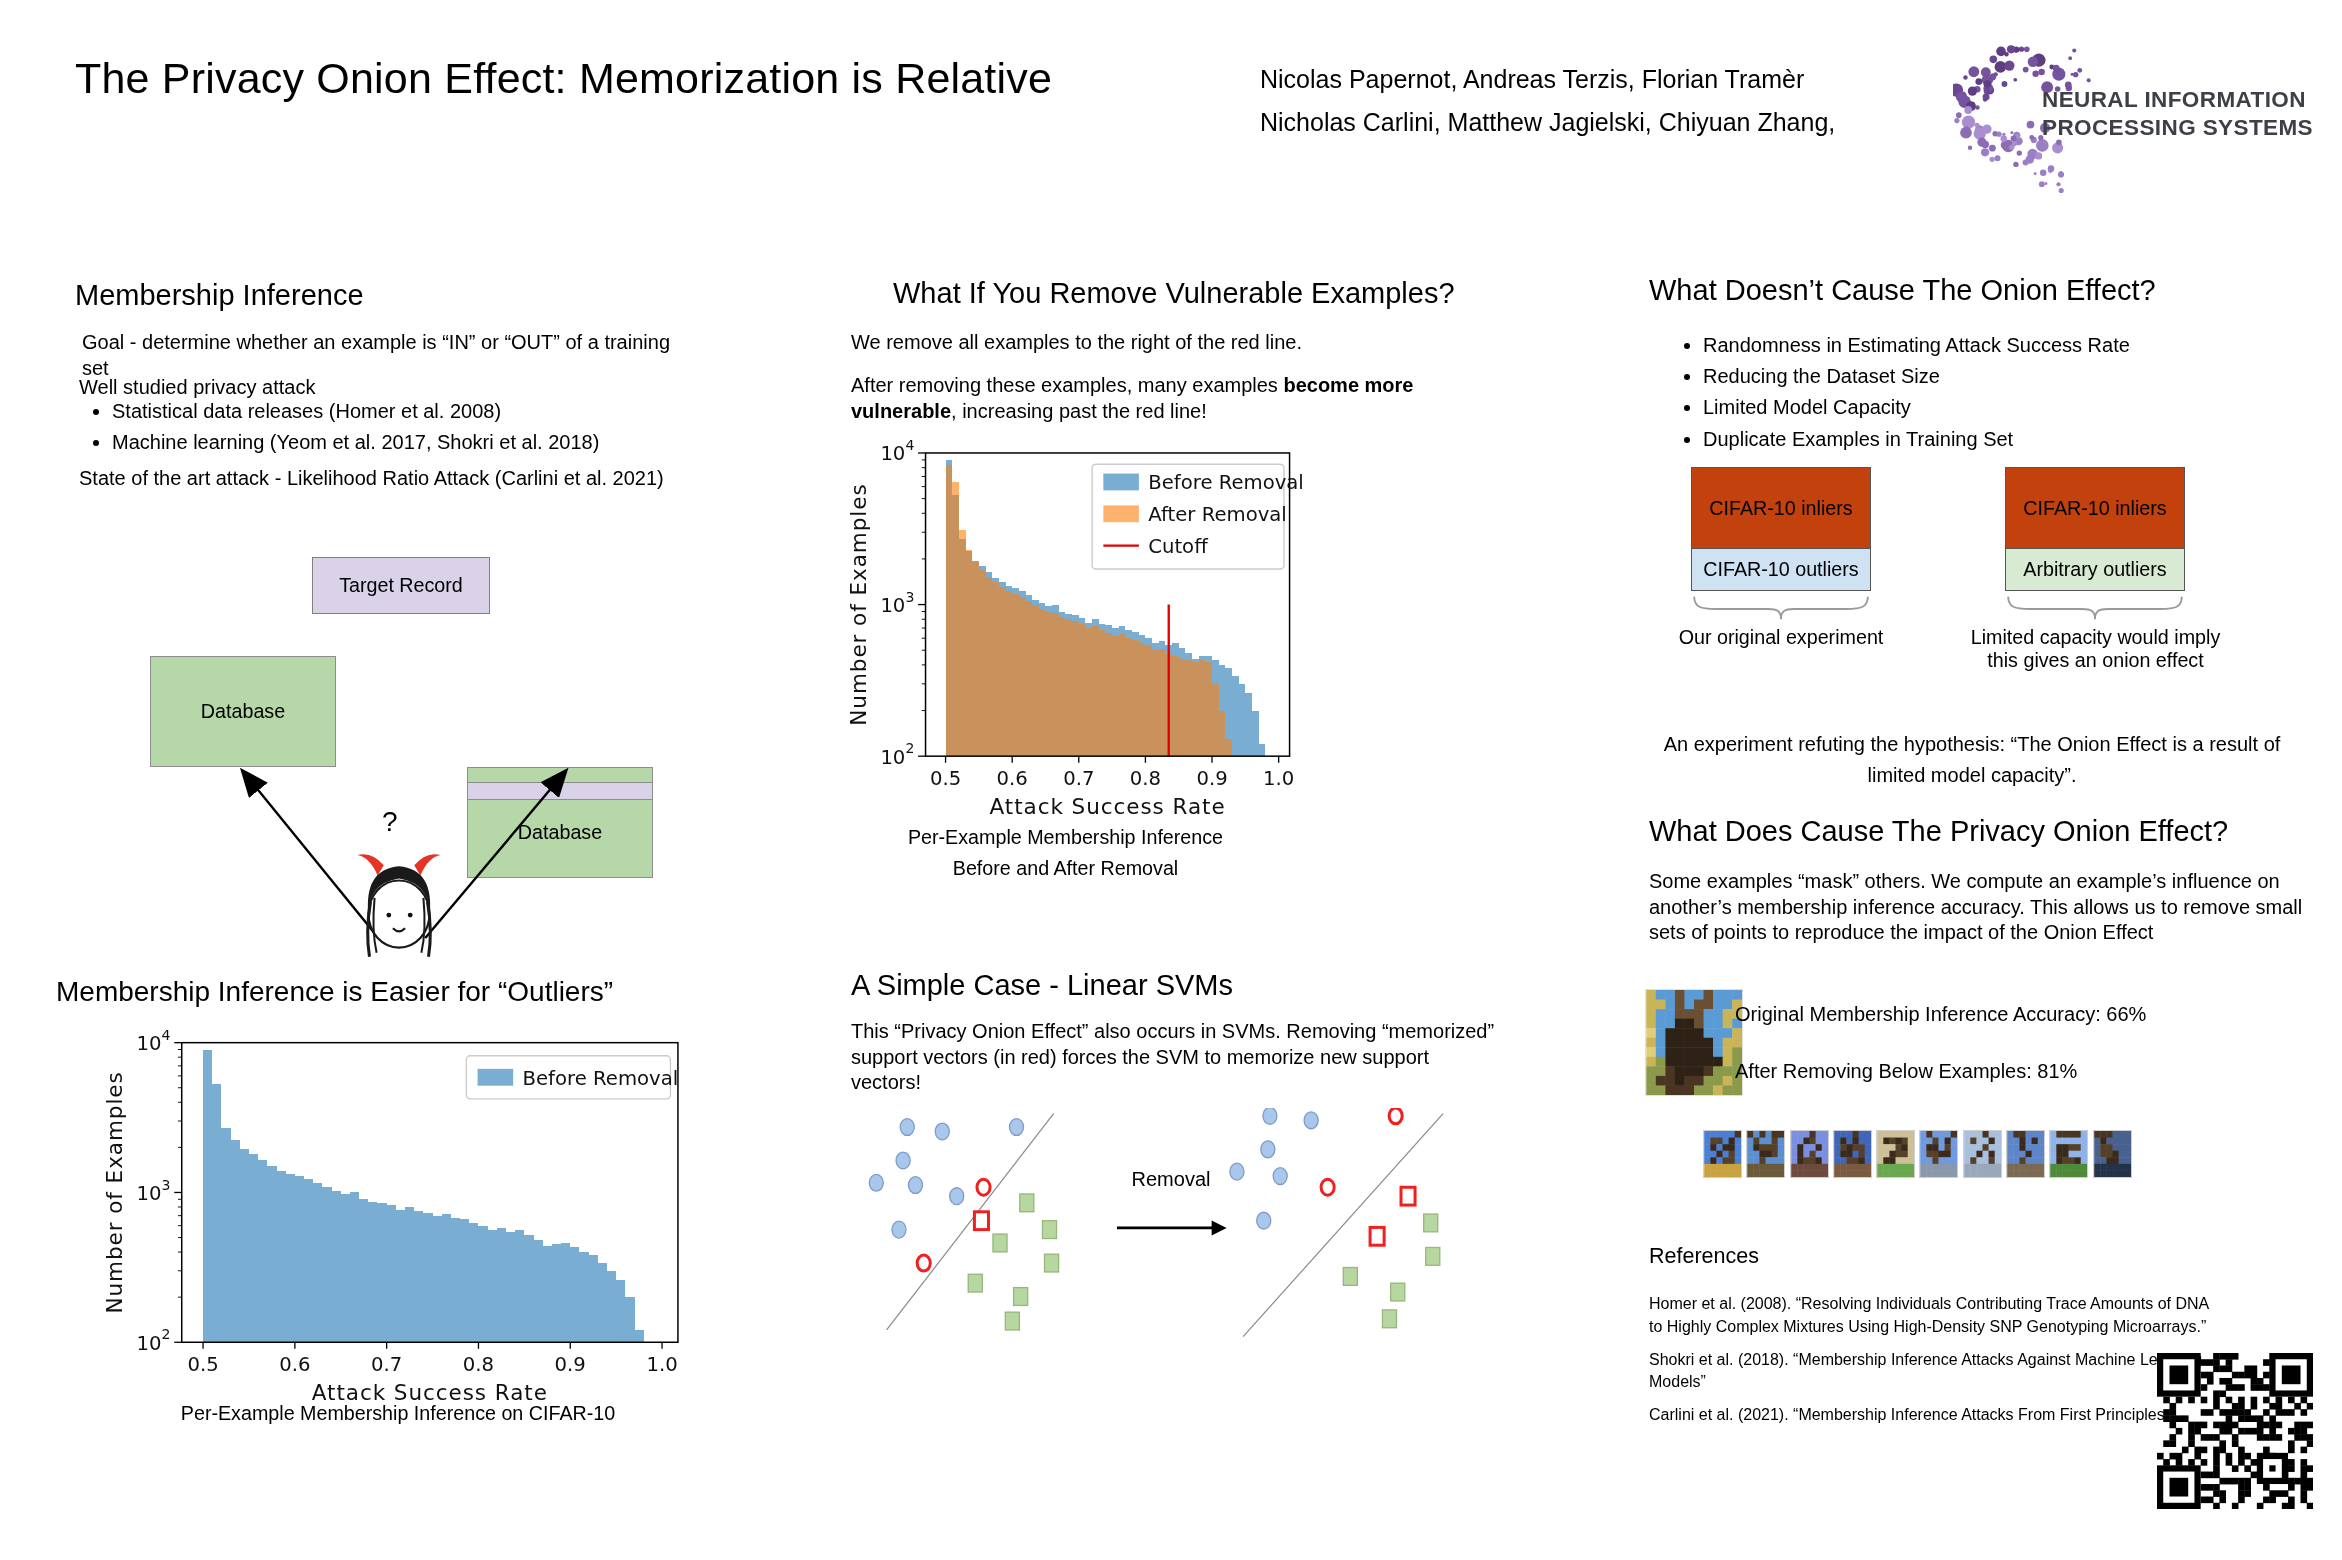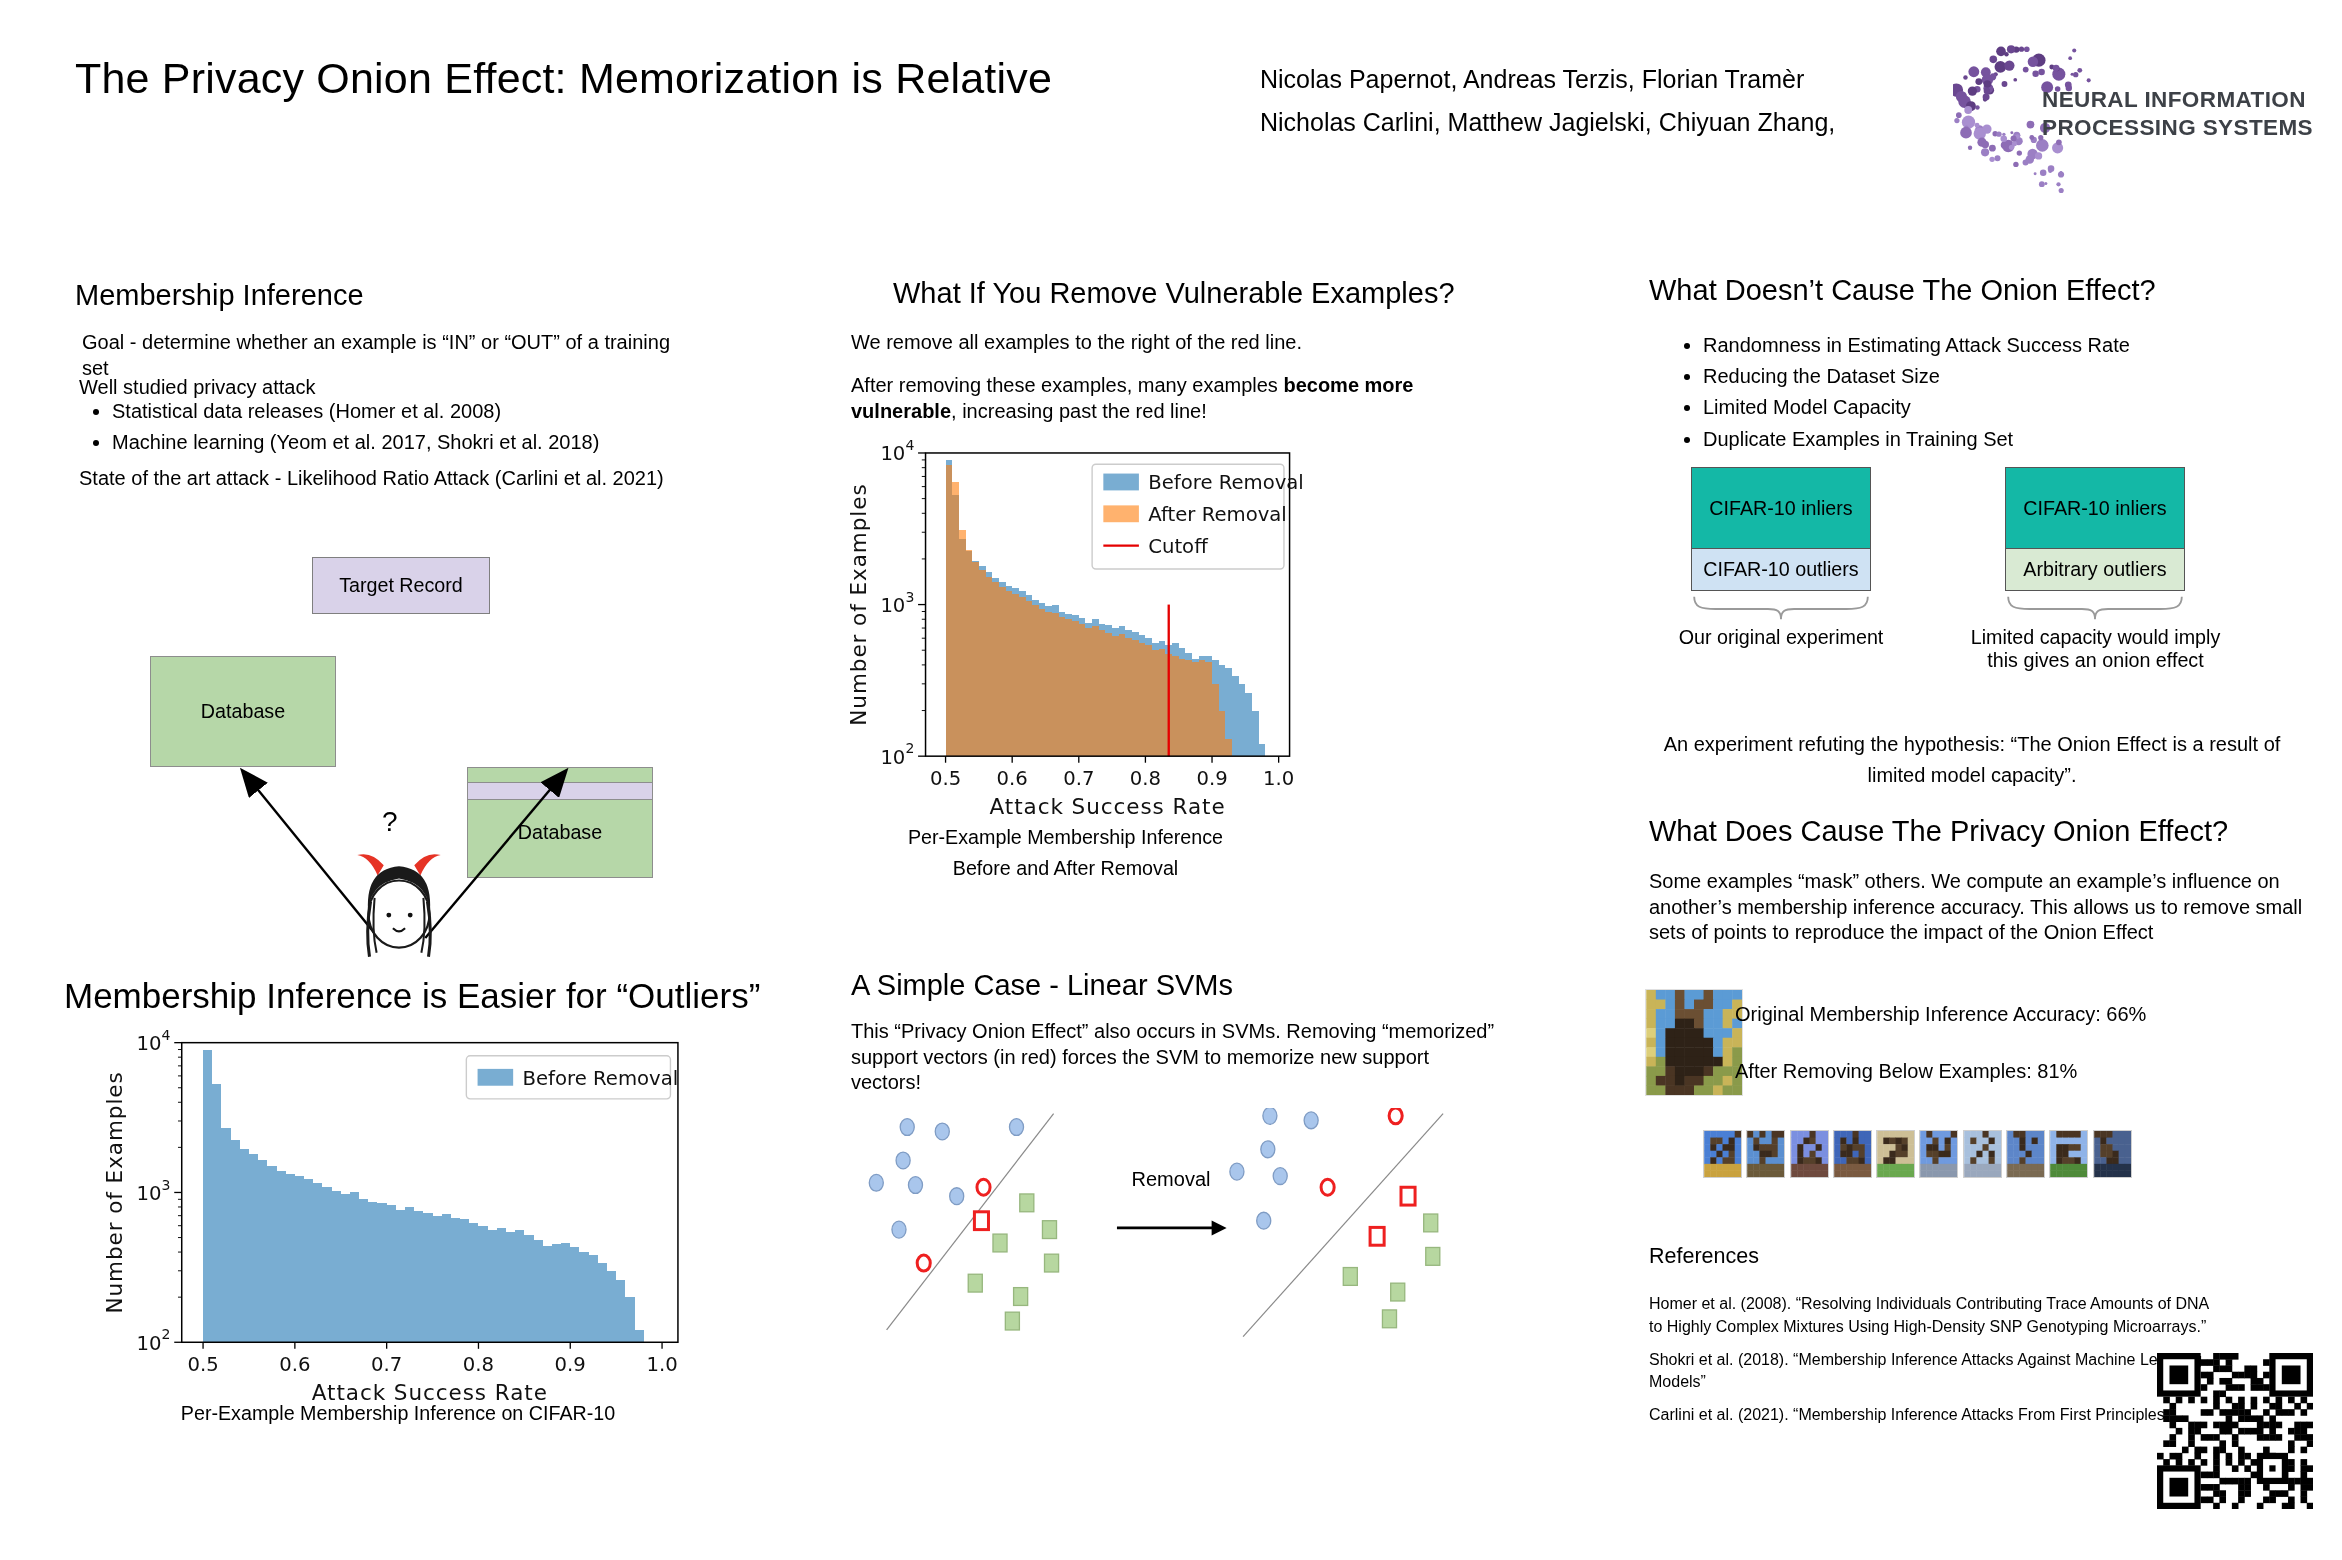--- a/index.html
+++ b/index.html
@@ -12,21 +12,21 @@
   .small-t{font-size:16px;line-height:1.42;}
   .center{text-align:center;}
   ul.plain{margin:0;padding-left:28px;}
   ul.plain li{margin-bottom:5.6px;}
   .box{box-sizing:border-box;display:flex;align-items:center;justify-content:center;
        font-size:19.7px;}
   .target-box{background:#d9d2e9;border:1.4px solid #7f7f7f;}
   .db-box{background:#b6d7a8;border:1.4px solid #8d8d8d;position:relative;}
   .db-stripe{position:absolute;left:-0.9px;right:-0.9px;top:14px;height:16px;
              background:#d9d2e9;border:1.4px solid #8d8d8d;}
-  .stack-top{background:#14b8a6;border:1.4px solid #555;}
+  .stack-top{background:#c2410c;border:1.4px solid #555;}
   .stack-bottom{border:1.4px solid #555;border-top:none;}
   .blue-bottom{background:#cfe2f3;}
   .green-bottom{background:#d9ead3;}
   .cap{font-size:19.7px;}
   .ctick{font-family:"DejaVu Sans",sans-serif;font-size:21px;fill:#111;}
   .clabel{font-family:"DejaVu Sans",sans-serif;font-size:23px;fill:#111;letter-spacing:1px;}
   .cleg{font-family:"DejaVu Sans",sans-serif;font-size:21px;fill:#111;}
   .logo-text{font-size:22.5px;font-weight:700;color:#3d4147;letter-spacing:0.4px;line-height:1.25;}
   .authors{font-size:25px;line-height:1.7;}
   .thumb{position:absolute;border:0.9px solid #cfcfcf;}
@@ -189,21 +189,21 @@
   <path d="M25,64 Q20,18 55,15 Q90,18 85,64 Q86,32 55,27 Q24,32 25,64 Z" fill="#1a1a1a"></path>
   <path d="M27,50 Q22,80 26,104" stroke="#1a1a1a" stroke-width="3" fill="none"></path>
   <path d="M83,50 Q88,80 84,104" stroke="#1a1a1a" stroke-width="3" fill="none"></path>
   <path d="M31,46 Q28,78 33,100" stroke="#1a1a1a" stroke-width="2" fill="none"></path>
   <path d="M79,46 Q82,78 77,100" stroke="#1a1a1a" stroke-width="2" fill="none"></path>
   <circle cx="45" cy="63" r="2.4" fill="#111"></circle>
   <circle cx="66" cy="63" r="2.4" fill="#111"></circle>
   <path d="M49,76 Q55,82 61,76" stroke="#111" stroke-width="2" fill="none"></path>
 </svg>
 
-<div class="abs" style="left:64px;top:976px;font-size:35px;">Membership Inference is Easier for “Outliers”</div>
+<div class="abs" style="left:56px;top:976px;font-size:28px;">Membership Inference is Easier for “Outliers”</div>
 <svg id="chart1" class="abs" style="left:75px;top:1017px;" width="646" height="394" viewBox="0 0 690 420">
     <rect x="136.79" y="34.321198489708024" width="9.805000000000007" height="312.678801510292" fill="rgba(31,119,180,0.6)" shape-rendering="crispEdges"></rect>
     <rect x="146.595" y="71.11586086387376" width="9.805000000000007" height="275.88413913612624" fill="rgba(31,119,180,0.6)" shape-rendering="crispEdges"></rect>
     <rect x="156.4" y="117.98179773456201" width="9.805000000000007" height="229.018202265438" fill="rgba(31,119,180,0.6)" shape-rendering="crispEdges"></rect>
     <rect x="166.205" y="130.65079710218197" width="9.805000000000007" height="216.34920289781803" fill="rgba(31,119,180,0.6)" shape-rendering="crispEdges"></rect>
     <rect x="176.01000000000002" y="140.59446218199713" width="9.805000000000007" height="206.40553781800287" fill="rgba(31,119,180,0.6)" shape-rendering="crispEdges"></rect>
     <rect x="185.81500000000003" y="146.15639918347102" width="9.805000000000035" height="200.84360081652898" fill="rgba(31,119,180,0.6)" shape-rendering="crispEdges"></rect>
     <rect x="195.62000000000006" y="152.20256892577498" width="9.805000000000007" height="194.79743107422502" fill="rgba(31,119,180,0.6)" shape-rendering="crispEdges"></rect>
     <rect x="205.42500000000007" y="158.82539855109098" width="9.804999999999893" height="188.17460144890902" fill="rgba(31,119,180,0.6)" shape-rendering="crispEdges"></rect>
     <rect x="215.22999999999996" y="163.6195142914819" width="9.805000000000007" height="183.3804857085181" fill="rgba(31,119,180,0.6)" shape-rendering="crispEdges"></rect>

